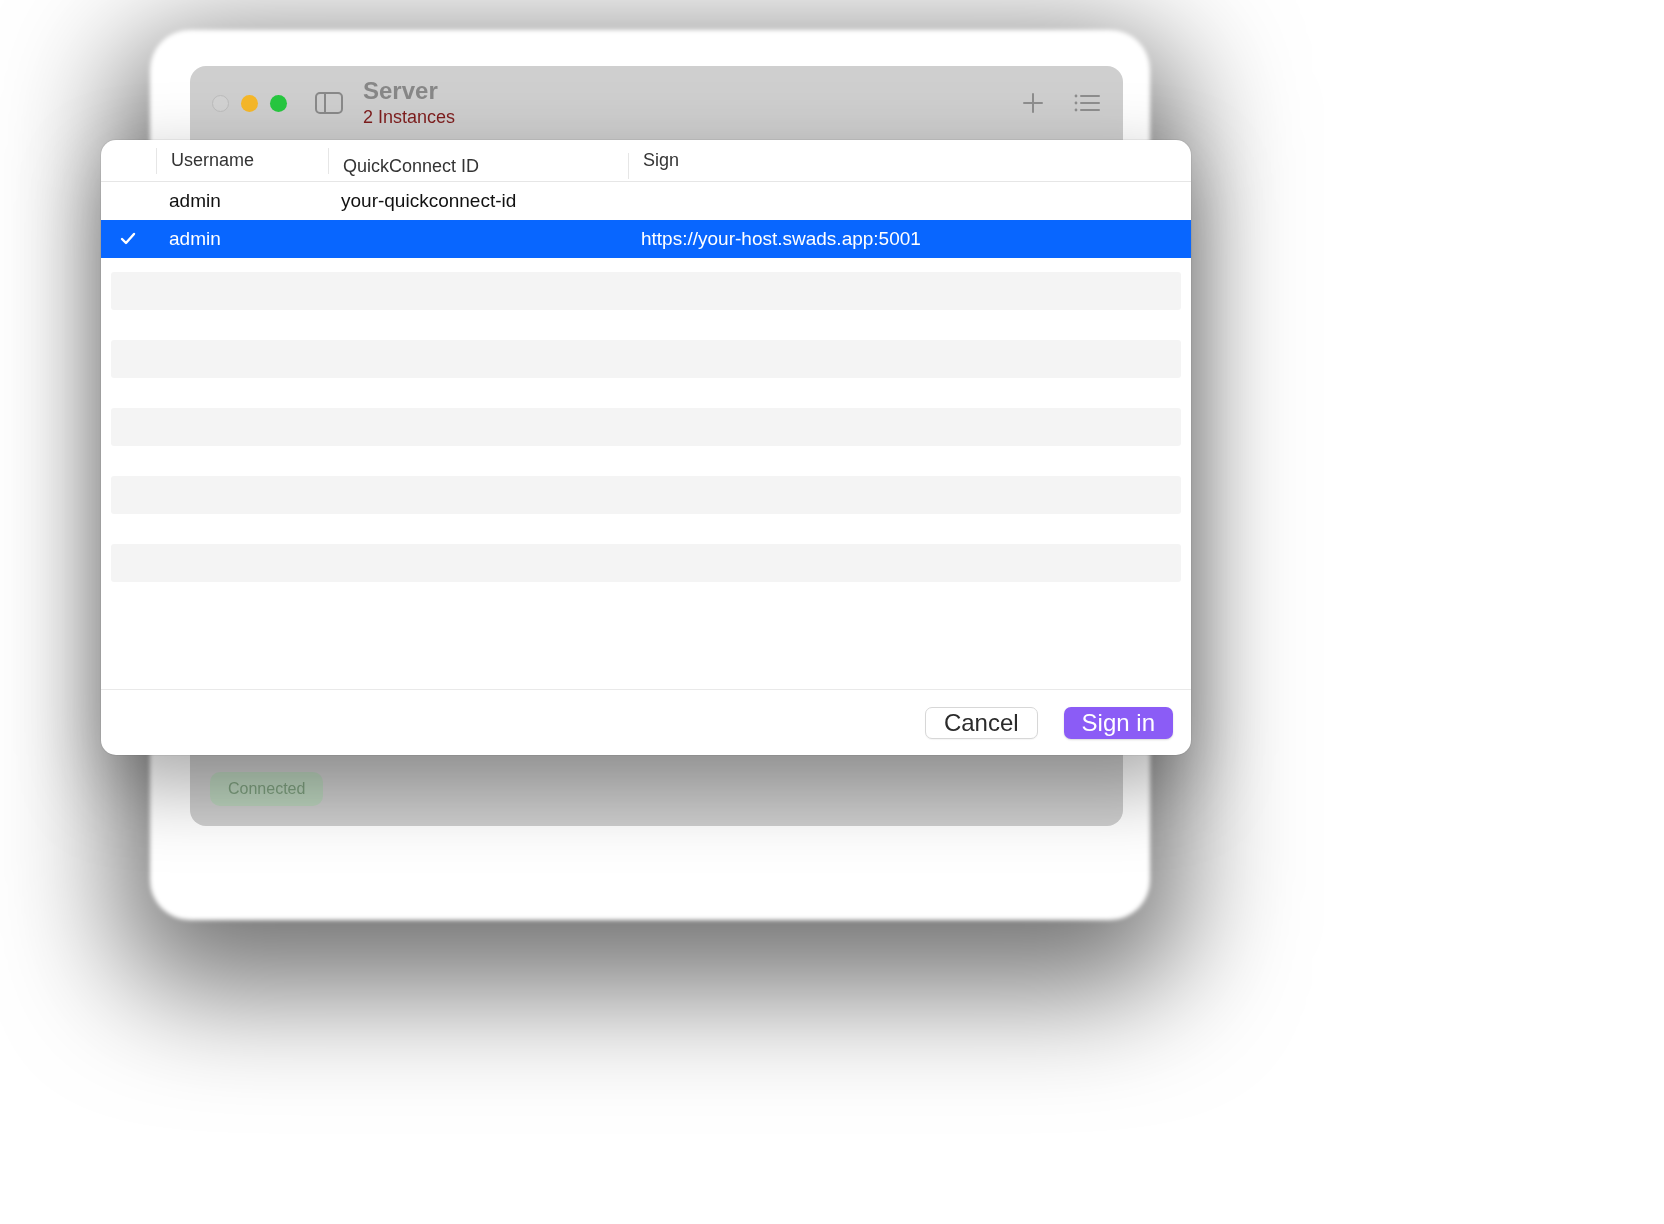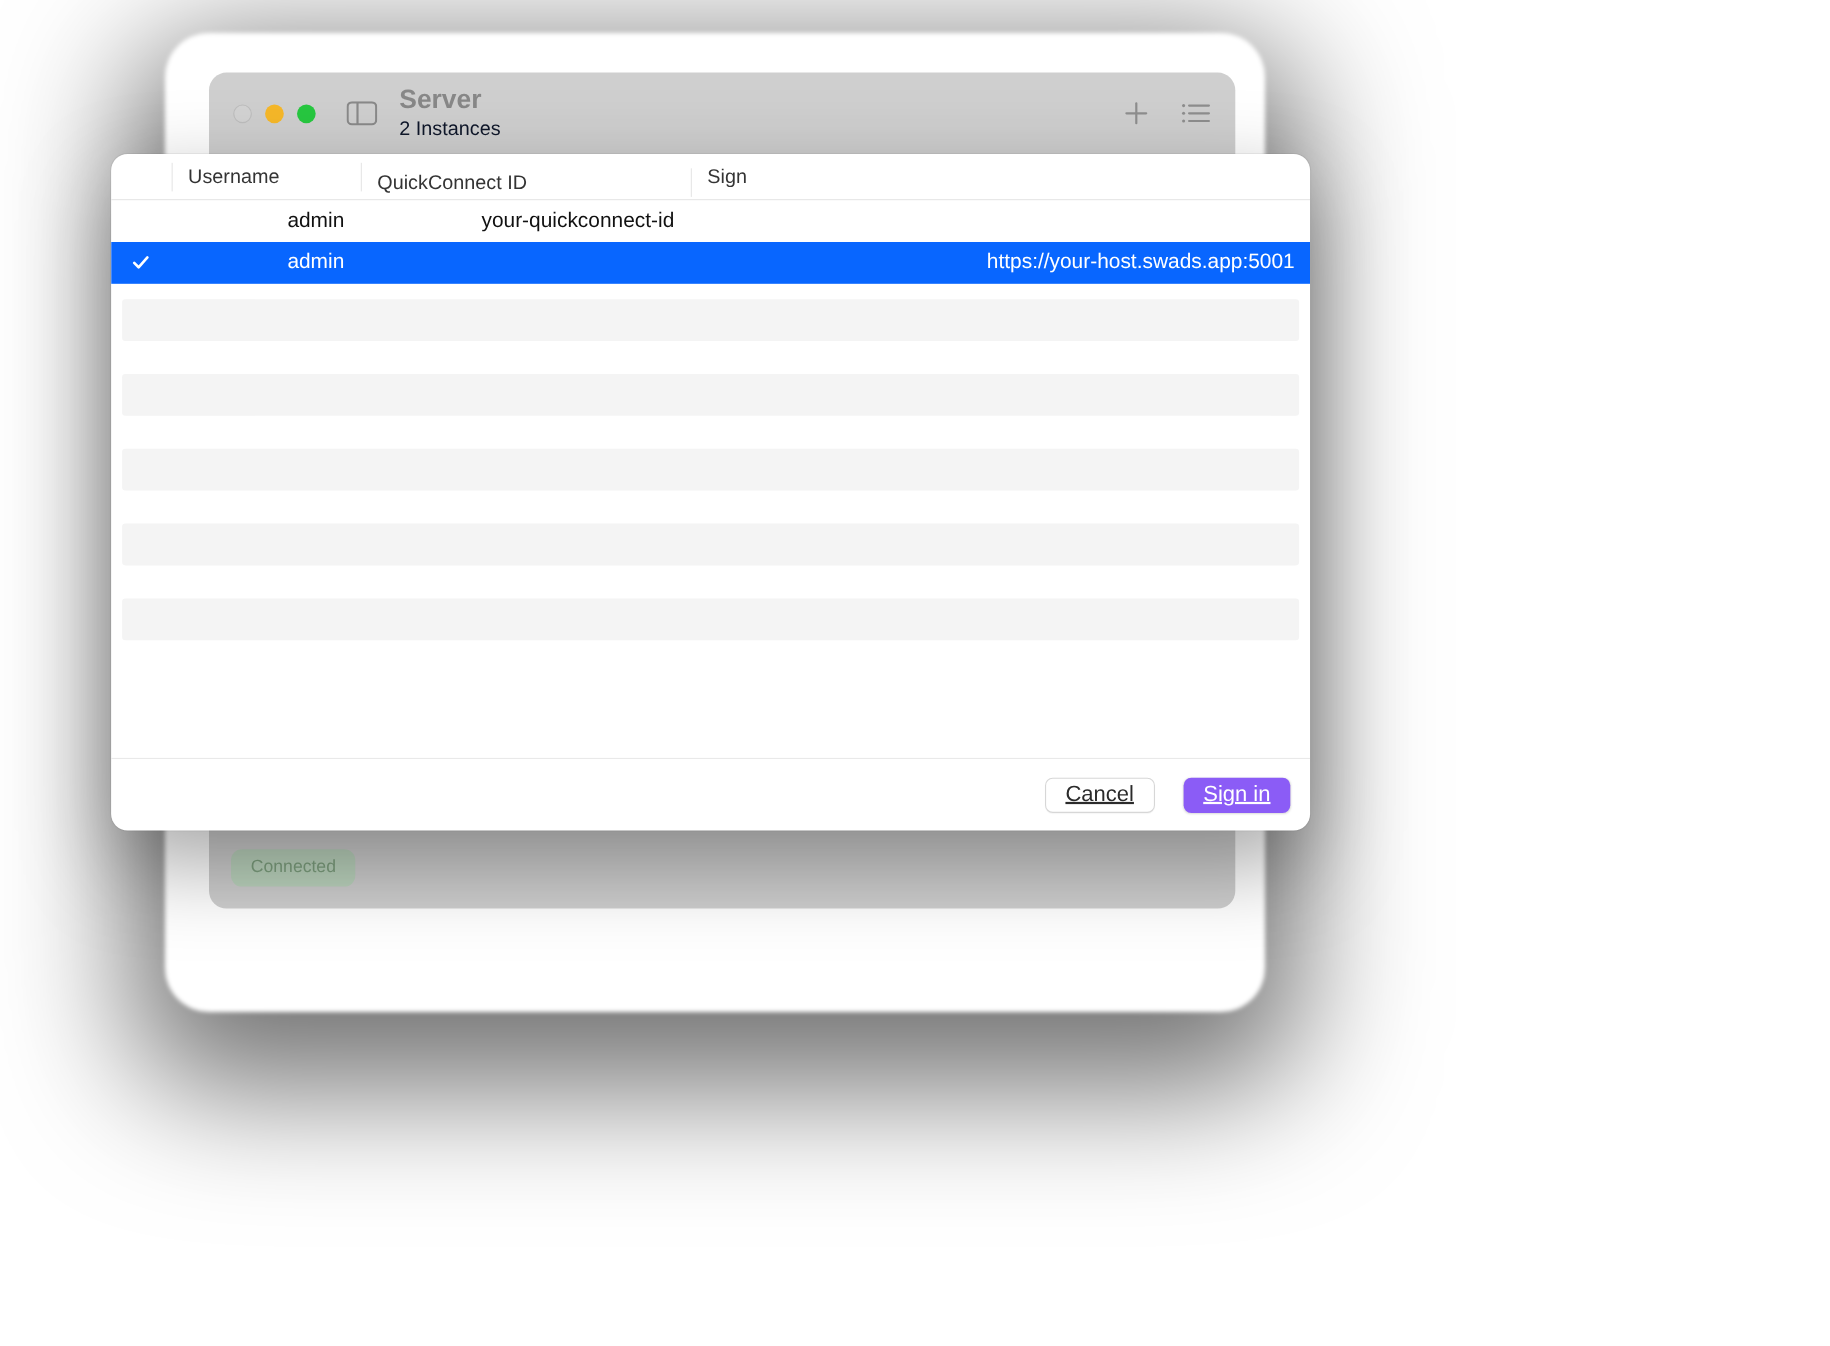--- a/index.html
+++ b/index.html
@@ -41,21 +41,21 @@
   .tl-close  { background: #d3d3d3; border: 1px solid #bdbdbd; }
   .tl-min    { background: #f6b829; }
   .tl-max    { background: #27c840; }
   .sidebar-toggle {
     margin-left: 28px;
     display: flex; align-items: center; justify-content: center;
     color: #8a8a8a;
   }
   .title-group { margin-left: 20px; display: flex; flex-direction: column; justify-content: center; }
   .title-main { font-size: 24px; font-weight: 700; color: #888888; line-height: 1.1; }
-  .title-sub  { font-size: 18px; color: #0f172a; margin-top: 2px; }
+  .title-sub  { font-size: 18px; color: #7f1d1d; margin-top: 2px; }
   .titlebar-spacer { flex: 1; }
   .tb-icon { color: #8e8e8e; margin-left: 28px; display: flex; align-items: center; }
 
   .status-pill {
     position: absolute;
     left: 20px; bottom: 20px;
     padding: 8px 18px;
     border-radius: 10px;
     background: #bcd4be;
     color: #7ea07f;
@@ -83,21 +83,21 @@
     font-size: 18px;
     color: #343434;
     padding-left: 2px;
   }
   .th-check { width: 54px; border-right: 1px solid #e6e6e6; height: 26px; }
   .th-col   { padding: 0 14px; border-right: 1px solid #e6e6e6; height: 26px; display: flex; align-items: center; }
   .th-user  { width: 172px; }
   .th-qc    { width: 300px; margin-top: 11px; }
   .th-host  { flex: 1; border-right: none; }
 
-  .table-body { flex: 1; overflow: hidden; text-align: right; }
+  .table-body { flex: 1; overflow: hidden; }
   .row {
     display: flex;
     height: 38px;
     align-items: center;
     font-size: 19px;
     color: #111;
   }
   .row .c-check { width: 54px; display: flex; align-items: center; justify-content: center; }
   .row .c-user  { width: 172px; padding: 0 14px; }
   .row .c-qc    { width: 300px; padding: 0 14px; }
@@ -115,25 +115,24 @@
     display: flex;
     align-items: center;
     justify-content: flex-end;
     padding: 0 18px;
     gap: 14px;
   }
   .btn {
     height: 32px;
     padding: 0 18px;
     border-radius: 7px;
-    font-size: 20px;
+    font-size: 24px;
     display: flex; align-items: center; justify-content: center;
     cursor: pointer;
     border: none;
-    text-decoration: underline;
   }
   .btn-default {
     background: #ffffff;
     border: 1px solid #d7d7d7;
     color: #2b2b2b;
     box-shadow: 0 1px 1px rgba(0,0,0,0.04);
   }
   .btn-primary {
     background: #8b5cf6;
     color: #fff;

